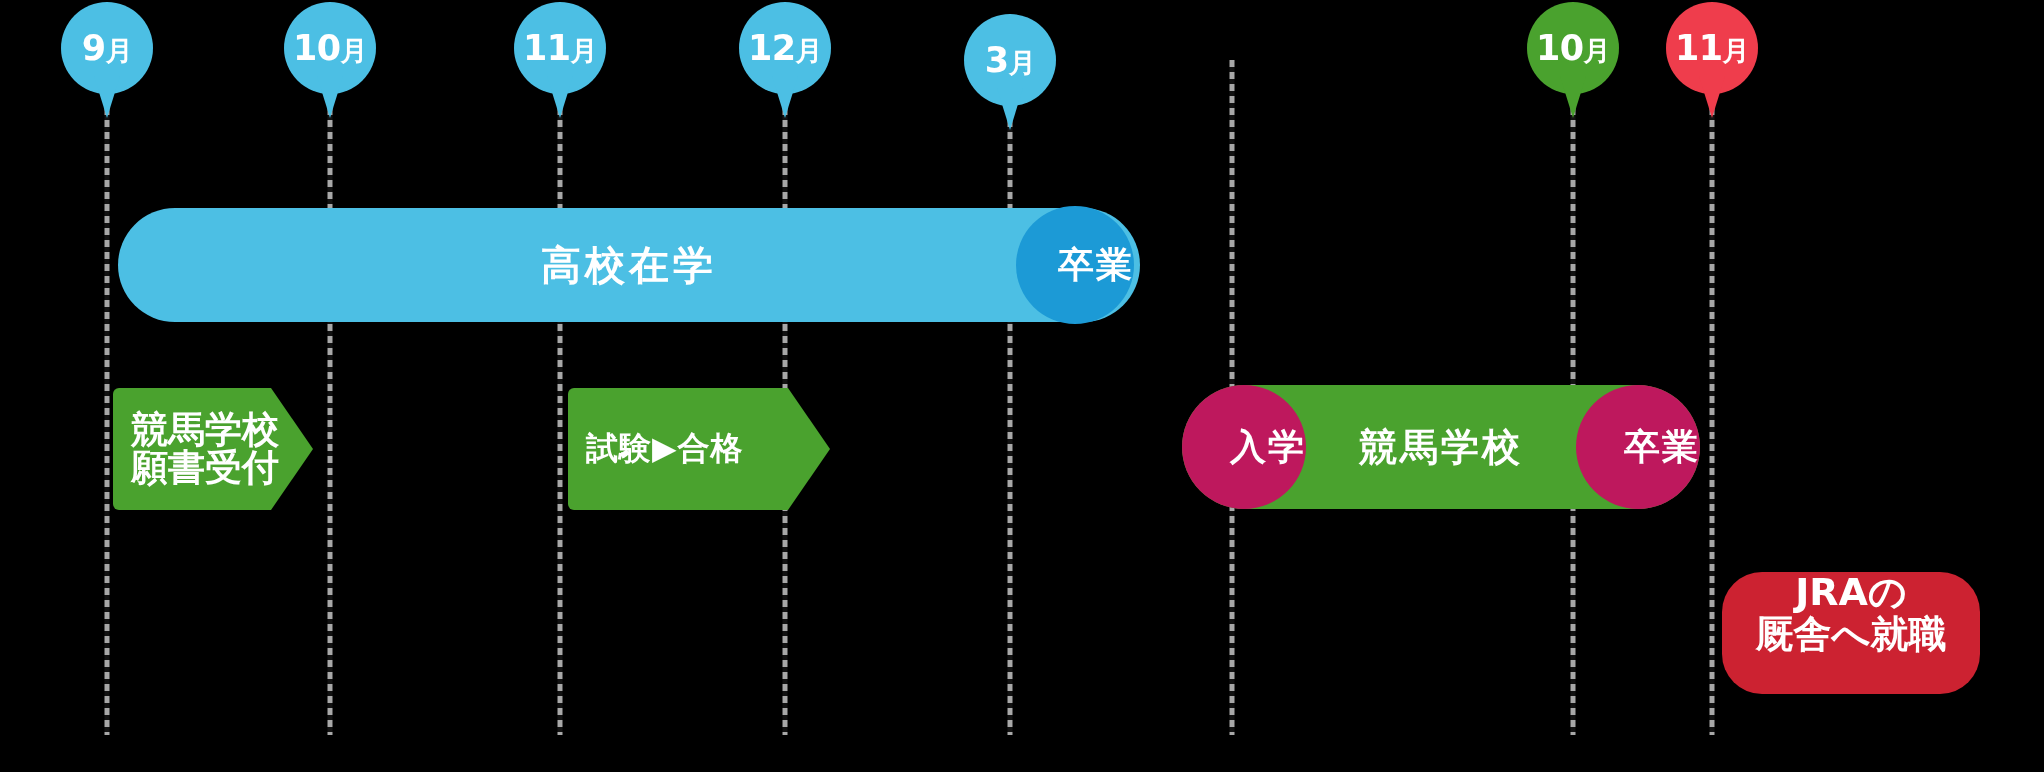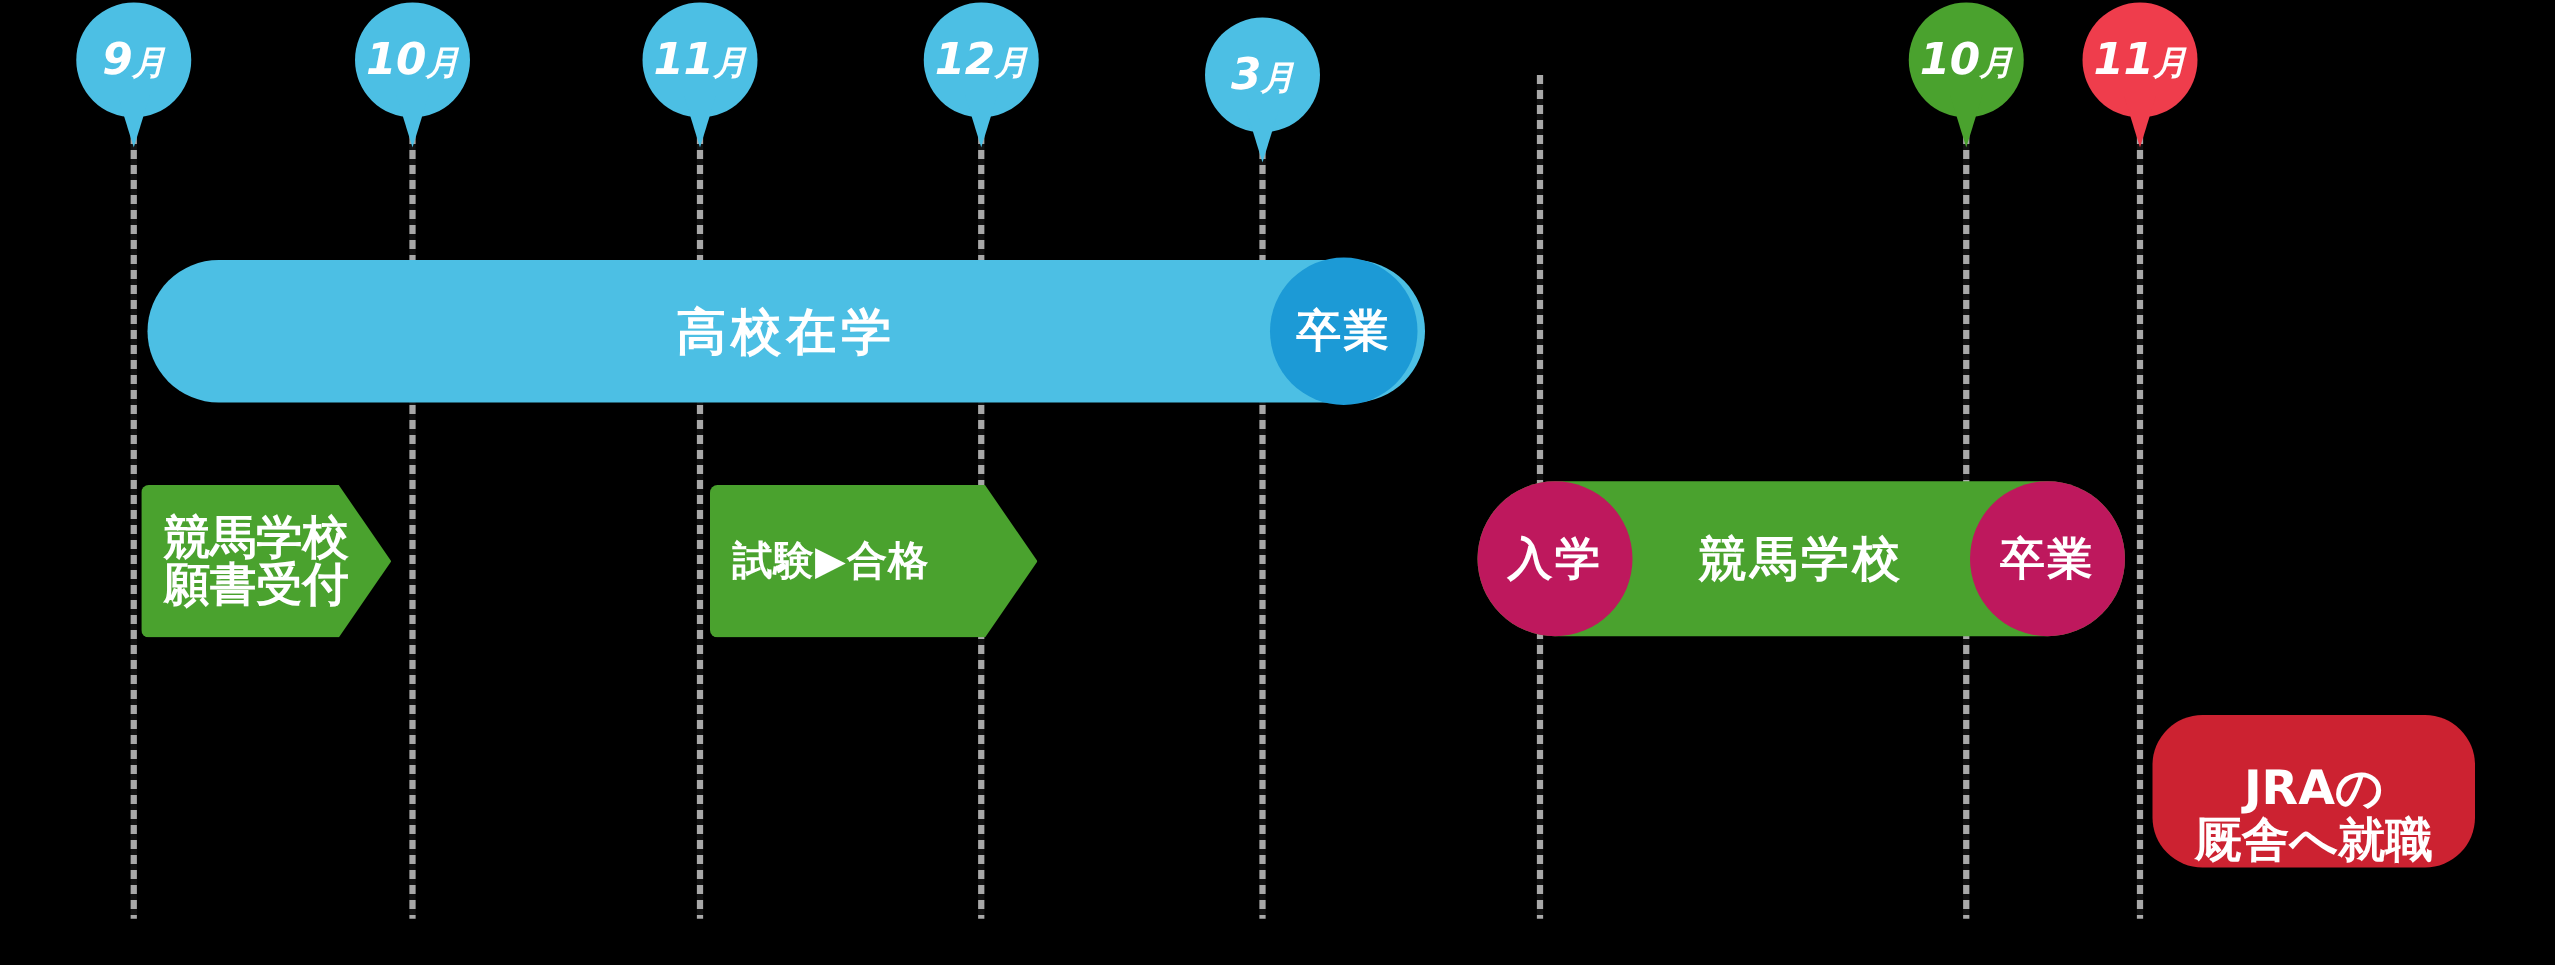--- a/index.html
+++ b/index.html
@@ -12,21 +12,21 @@
   .tl-line{position:absolute;width:5px;top:60px;
            background-image:repeating-linear-gradient(
               to bottom,#a8a8a8 0px,#a8a8a8 7px,
               rgba(120,120,120,.15) 7px,rgba(120,120,120,.15) 12px);
            transform:translateX(-50%);}
 
   
   .pin{position:absolute;transform:translateX(-50%);}
   .pin .bulb{width:92px;height:92px;border-radius:50%;
              display:flex;align-items:center;justify-content:center;
-             position:relative;box-shadow:0 0 0 0 rgba(0,0,0,0);font-style:italic;}
+             position:relative;box-shadow:0 0 0 0 rgba(0,0,0,0);}
   .pin .bulb::after{content:"";position:absolute;left:50%;top:74px;
              transform:translateX(-50%);
              width:0;height:0;border-left:13px solid transparent;
              border-right:13px solid transparent;
              border-top:42px solid currentColor;}
   .pin .lbl{color:#fff;font-weight:bold;font-size:35px;line-height:1;
             letter-spacing:-0.5px;position:relative;z-index:2;
             white-space:nowrap;}
   .pin .lbl .sm{font-size:27px;}
 
@@ -36,40 +36,40 @@
 
   
   .bar{position:absolute;display:flex;align-items:center;
        justify-content:center;}
   .bar-blue{background:#4cbfe4;border-radius:58px;justify-content:center;}
   .bar-green{background:#4aa22e;border-radius:62px;}
   .bar .bar-label{color:#fff;font-weight:bold;font-size:40px;
        letter-spacing:4px;white-space:nowrap;}
 
   .endcap{position:absolute;border-radius:50%;
-       display:flex;align-items:center;justify-content:center;}
+       display:flex;align-items:center;justify-content:flex-end;}
   .endcap span{color:#fff;font-weight:bold;font-size:36px;
        letter-spacing:2px;white-space:nowrap;}
   .cap-blue{background:#1c9ad6;}
   .cap-green{background:#be185d;}
 
   
   .tag{position:absolute;background:#4aa22e;
        display:flex;align-items:center;justify-content:flex-start;
        clip-path:polygon(0 0, calc(100% - 42px) 0, 100% 50%,
                          calc(100% - 42px) 100%, 0 100%);
        border-radius:6px;}
   .tag .tag-text{color:#fff;font-weight:bold;line-height:1.04;
        font-size:37px;letter-spacing:0px;white-space:pre-line;
        padding-left:18px;}
   .tag.one-line .tag-text{font-size:32px;letter-spacing:1px;}
 
   
   .badge{position:absolute;background:#cc2231;border-radius:40px;
-       display:flex;align-items:flex-end;justify-content:center;}
+       display:flex;align-items:flex-start;justify-content:center;}
   .badge .badge-text{color:#fff;font-weight:bold;font-size:38px;
        line-height:1.1;text-align:center;white-space:pre-line;
        letter-spacing:0px;}
 </style>
 </head>
 <body>
 
 <div id="stage">
 
   <div class="tl-line" style="left:107px;height:675px;"></div>

